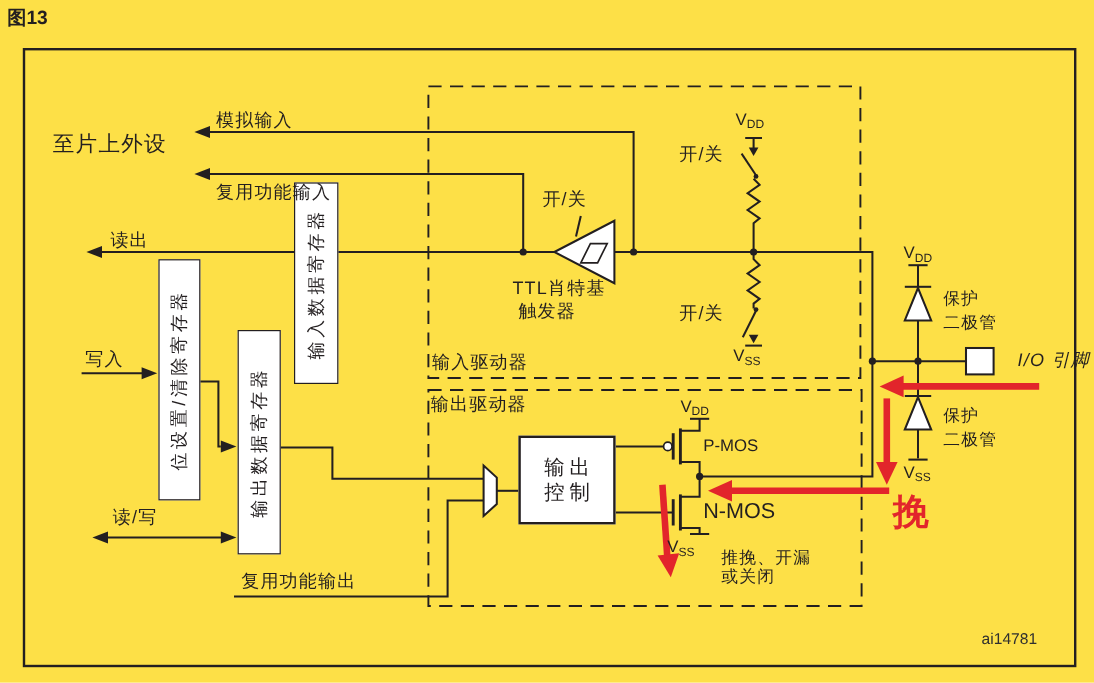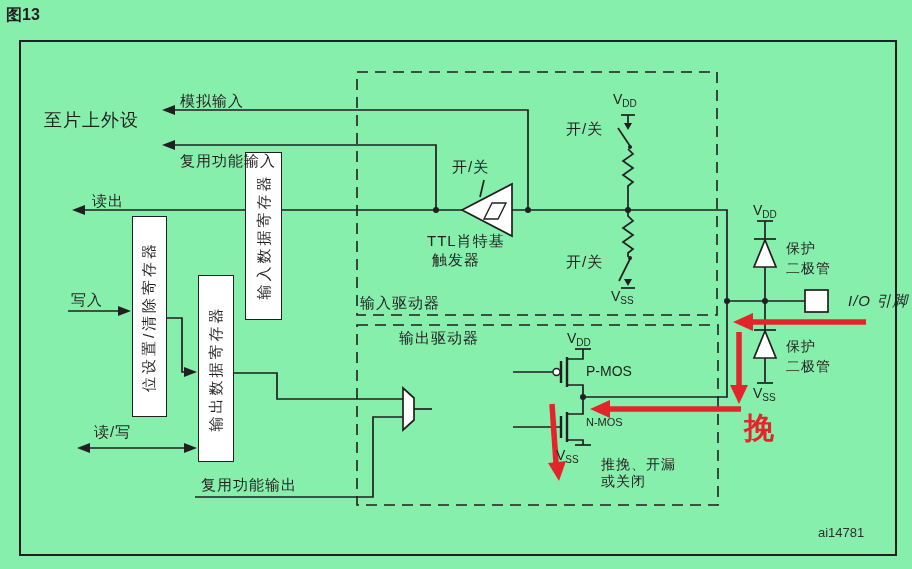--- a/index.html
+++ b/index.html
@@ -1,16 +1,16 @@
 <!DOCTYPE html>
 <html><head>
 <meta charset="utf-8">
 <style>
   html,body{margin:0;padding:0;background:#fff;}
-  .stage{position:relative;width:912px;height:569px;background:#86efac;overflow:hidden;
+  .stage{position:relative;width:912px;height:569px;background:#fde047;overflow:hidden;
          font-family:"Liberation Sans",sans-serif;color:#231f20;}
   svg.wires{position:absolute;left:0;top:0;}
   .lbl{position:absolute;font-size:15px;line-height:1.15;letter-spacing:1px;white-space:nowrap;color:#231f20;}
   .lbl-lg{font-size:14px;}
   .lbl-xl{font-size:18px;}
   .fig-num,.fig-title{position:absolute;top:5px;font-size:16px;font-weight:bold;white-space:nowrap;}
   .fig-num{left:6px;}
   .fig-title{left:81px;}
   .vlbl{position:absolute;font-size:14px;white-space:nowrap;color:#231f20;}
   .vlbl .sub{font-size:10px;vertical-align:-3px;letter-spacing:0;}
@@ -141,37 +141,41 @@
   <div class="regbox" style="left:132px;top:216px;width:33px;height:199px;">
     <span>位设置/清除寄存器</span>
   </div>
   <div class="regbox" style="left:198px;top:275px;width:34px;height:185px;">
     <span>输出数据寄存器</span>
   </div>
   <div class="regbox" style="left:245px;top:152px;width:35px;height:166px;">
     <span>输入数据寄存器</span>
   </div>
 
+  <div class="ctrlbox">
+    <span>输出</span>
+    <span>控制</span>
+  </div>
 
   <div class="lbl lbl-xl" style="left:44px;top:110px;">至片上外设</div>
   <div class="lbl" style="left:180px;top:92px;">模拟输入</div>
   <div class="lbl" style="left:180px;top:127px;margin-top:25px;">复用功能输入</div>
   <div class="lbl" style="left:92px;top:192px;">读出</div>
   <div class="lbl" style="left:71px;top:291px;">写入</div>
   <div class="lbl" style="left:94px;top:423px;">读/写</div>
   <div class="lbl" style="left:201px;top:476px;">复用功能输出</div>
   <div class="lbl" style="left:360px;top:294px;">输入驱动器</div>
-  <div class="lbl" style="left:359px;top:329px;padding-left:40px;">输出驱动器</div>
+  <div class="lbl" style="left:359px;top:329px;">输出驱动器</div>
   <div class="lbl" style="left:452px;top:158px;">开/关</div>
   <div class="lbl" style="left:566px;top:120px;">开/关</div>
   <div class="lbl" style="left:566px;top:253px;">开/关</div>
   <div class="lbl" style="left:427px;top:232px;">TTL肖特基</div>
   <div class="lbl" style="left:432px;top:251px;">触发器</div>
   <div class="lbl" style="left:586px;top:363px;letter-spacing:0;font-size:14px;">P-MOS</div>
-  <div class="lbl" style="left:586px;top:416px;letter-spacing:0;font-size:11px;">N-MOS</div>
+  <div class="lbl" style="left:586px;top:416px;letter-spacing:0;font-size:18px;">N-MOS</div>
   <div class="lbl lbl-lg" style="left:601px;top:456px;">推挽、开漏</div>
   <div class="lbl lbl-lg" style="left:601px;top:474px;font-family:Liberation Mono, monospace;">或关闭</div>
   <div class="lbl lbl-lg" style="left:786px;top:240px;">保护</div>
   <div class="lbl lbl-lg" style="left:786px;top:260px;">二极管</div>
   <div class="lbl lbl-lg" style="left:786px;top:338px;">保护</div>
   <div class="lbl lbl-lg" style="left:786px;top:358px;">二极管</div>
   <div class="lbl" style="left:848px;top:292px;font-style:italic;">I/O 引脚</div>
 
   <div class="vlbl" style="left:613px;top:91px;"><span>V</span><span class="sub">DD</span></div>
   <div class="vlbl" style="left:611px;top:288px;"><span>V</span><span class="sub">SS</span></div>

